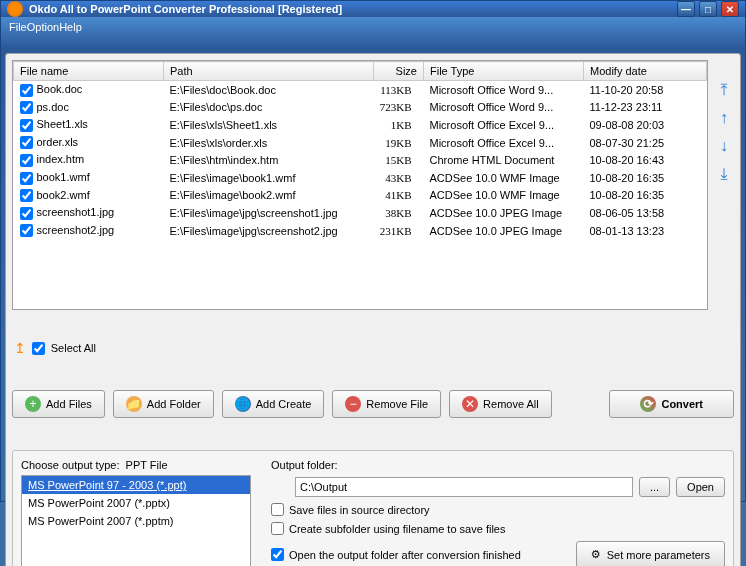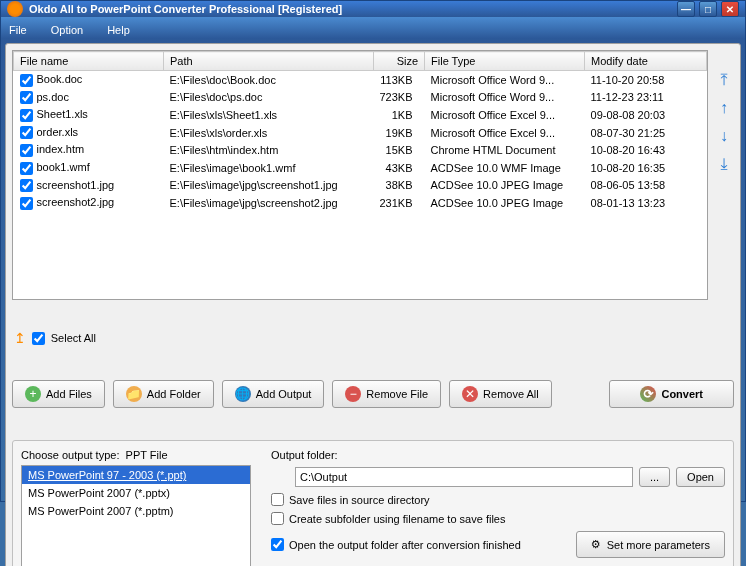--- a/index.html
+++ b/index.html
@@ -4,21 +4,21 @@
 <style>
 * { box-sizing: border-box; margin: 0; padding: 0; font-family: Tahoma, Arial, sans-serif; font-size: 11px; }
 body { background: #3a6ea5; width: 746px; height: 566px; overflow: hidden; }
 .window { width: 746px; height: 502px; background: linear-gradient(to bottom, #2b5797 0%, #3a6ea5 100%); border: 1px solid #1a4480; display: flex; flex-direction: column; }
 .titlebar { height: 26px; background: linear-gradient(to bottom, #3a7bd5 0%, #2b5797 100%); display: flex; align-items: center; padding: 0 6px; color: #fff; font-size: 12px; font-weight: bold; }
 .titlebar .app-icon { width: 16px; height: 16px; background: radial-gradient(circle, #ff8c00 40%, #d2691e 100%); border-radius: 50%; margin-right: 6px; }
 .titlebar .title { flex: 1; }
 .win-controls { display: flex; gap: 4px; }
 .win-btn { width: 18px; height: 16px; background: linear-gradient(to bottom, #5a9bd5, #2b5797); border: 1px solid #1a4480; border-radius: 2px; display: flex; align-items: center; justify-content: center; color: #fff; font-size: 10px; font-weight: bold; cursor: pointer; }
 .win-btn.close { background: linear-gradient(to bottom, #e74c3c, #c0392b); }
-.menubar { height: 22px; background: linear-gradient(to bottom, #4a8ad0 0%, #2b5797 100%); display: flex; align-items: flex-start; padding: 7px 8px; gap: 24px; color: #fff; }
+.menubar { height: 22px; background: linear-gradient(to bottom, #4a8ad0 0%, #2b5797 100%); display: flex; align-items: flex-end; padding: 16px 8px; gap: 0; color: #fff; }
 .menubar span { cursor: pointer; }
 .content { flex: 1; background: #f0f0f0; margin: 4px; border: 1px solid #a0a0a0; border-radius: 3px; padding: 6px; display: flex; flex-direction: column; gap: 24px; }
 .file-area { display: flex; gap: 6px; }
 .file-list { flex: 1; background: #fff; border: 1px solid #a0a0a0; height: 250px; overflow: auto; }
 .file-list table { width: 100%; border-collapse: collapse; }
 .file-list th { background: linear-gradient(to bottom, #fcfcfc, #e8e8e8); border: 1px solid #cacaca; text-align: left; padding: 3px 6px; font-weight: normal; }
 .file-list td { padding: 2px 6px; white-space: nowrap; }
 .chk { vertical-align: middle; margin-right: 4px; }
 .side-btns { display: flex; flex-direction: column; gap: 8px; padding-top: 20px; }
 .arrow-btn { width: 20px; height: 20px; display: flex; align-items: center; justify-content: center; cursor: pointer; font-size: 16px; color: #2b7cd3; }
@@ -40,21 +40,21 @@
 .type-list .item { padding: 3px 6px; cursor: pointer; }
 .type-list .item.selected { background: #2b6cd3; color: #fff; text-decoration: underline; }
 .out-settings { flex: 1; display: flex; flex-direction: column; gap: 6px; }
 .out-settings .folder-row { display: flex; gap: 6px; align-items: center; }
 .out-settings input[type=text] { flex: 1; padding: 3px 4px; border: 1px solid #a0a0a0; background: #fff; margin-left: 24px; }
 .sm-btn { padding: 3px 10px; background: linear-gradient(to bottom, #fdfdfd, #e2e2e2); border: 1px solid #9a9a9a; border-radius: 3px; cursor: pointer; }
 .checkbox-row { display: flex; align-items: center; gap: 5px; }
 .params-btn { align-self: flex-end; padding: 6px 14px; background: linear-gradient(to bottom, #fdfdfd, #e2e2e2); border: 1px solid #9a9a9a; border-radius: 3px; cursor: pointer; display: flex; align-items: center; gap: 6px; }
 .spacer { flex: 1; }
 th.size { text-align: right; }
-td.size { text-align: right; padding-right: 12px; }
+td.size { text-align: right; padding-right: 12px; font-family: Liberation Serif, serif; }
 </style>
 </head>
 <body>
 
 <div class="window">
   <div class="titlebar">
     <div class="app-icon"></div>
     <div class="title">Okdo All to PowerPoint Converter Professional [Registered]</div>
     <div class="win-controls">
       <div class="win-btn">—</div>
@@ -117,20 +117,27 @@
                 <td>10-08-20 16:43</td>
               </tr>
               <tr class="row">
                 <td><input type="checkbox" class="chk" checked="" style="">book1.wmf</td>
                 <td>E:\Files\image\book1.wmf</td>
                 <td class="size">43KB</td>
                 <td>ACDSee 10.0 WMF Image</td>
                 <td>10-08-20 16:35</td>
               </tr>
               <tr class="row">
+                <td><input type="checkbox" class="chk" checked="" style="">book2.wmf</td>
+                <td>E:\Files\image\book2.wmf</td>
+                <td class="size">41KB</td>
+                <td>ACDSee 10.0 WMF Image</td>
+                <td>10-08-20 16:35</td>
+              </tr>
+              <tr class="row">
                 <td><input type="checkbox" class="chk" checked="" style="">screenshot1.jpg</td>
                 <td>E:\Files\image\jpg\screenshot1.jpg</td>
                 <td class="size">38KB</td>
                 <td>ACDSee 10.0 JPEG Image</td>
                 <td>08-06-05 13:58</td>
               </tr>
               <tr class="row">
                 <td><input type="checkbox" class="chk" checked="" style="">screenshot2.jpg</td>
                 <td>E:\Files\image\jpg\screenshot2.jpg</td>
                 <td class="size">231KB</td>
@@ -158,21 +165,21 @@
       <button class="btn">
           <span class="ico add">+</span>
           <span>Add Files</span>
         </button>
       <button class="btn">
           <span class="ico folder">📁</span>
           <span>Add Folder</span>
         </button>
       <button class="btn">
           <span class="ico web">🌐</span>
-          <span>Add Output</span>
+          <span>Add Create</span>
         </button>
       <button class="btn">
           <span class="ico remove">−</span>
           <span>Remove File</span>
         </button>
       <button class="btn">
           <span class="ico remove">✕</span>
           <span>Remove All</span>
         </button>
       <div class="spacer"></div>

